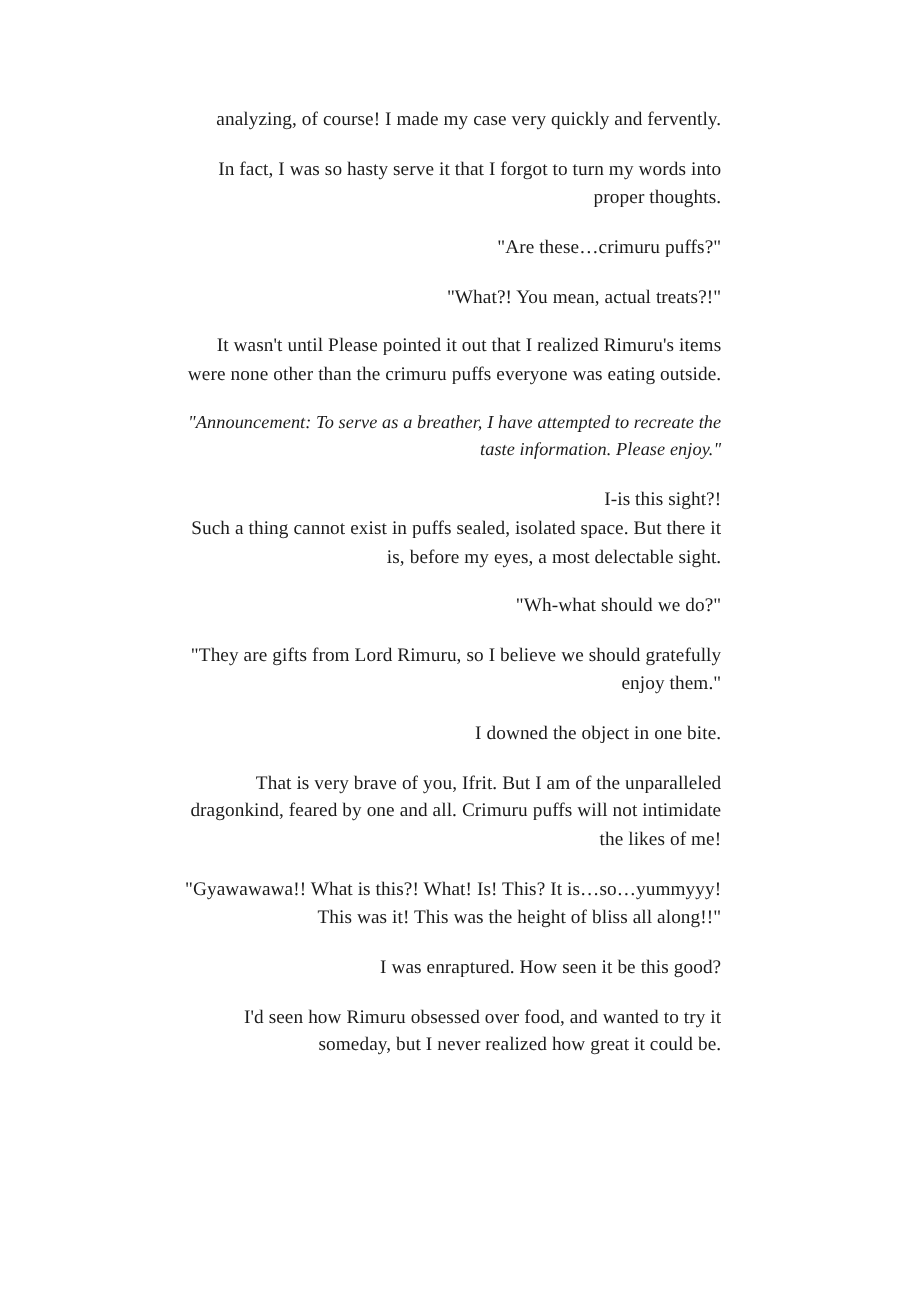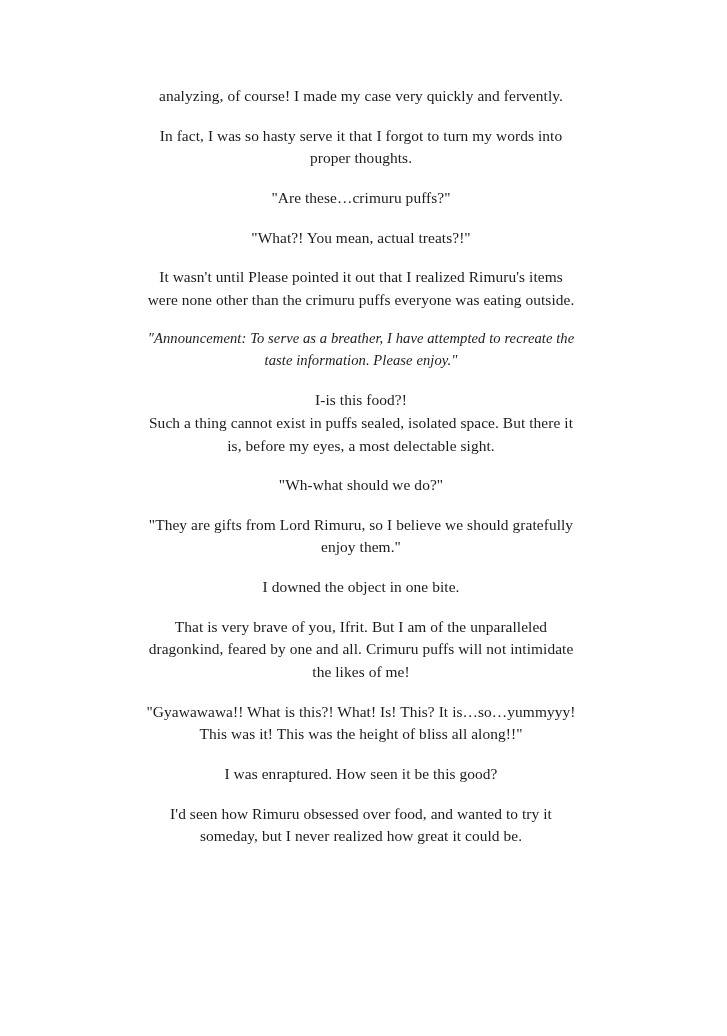--- a/index.html
+++ b/index.html
@@ -26,21 +26,21 @@
   .text-column {
     position: absolute;
     left: 145px;
     top: 85px;
     width: 432px;
   }
   p.para {
     margin: 0 0 17px 0;
     font-size: 15.4px;
     line-height: 1.47;
-    text-align: center;
+    text-align: right;
     letter-spacing: 0.005em;
     color: #1b1b1b;
   }
   p.para:last-child {
     margin-bottom: 0;
   }
   p.para.italic {
     font-style: italic;
     font-size: 14.6px;
     line-height: 1.5;
@@ -62,21 +62,21 @@
 
     <p class="para">"Are these…crimuru puffs?"</p>
 
     <p class="para">"What?! You mean, actual treats?!"</p>
 
     <p class="para">It wasn't until Please pointed it out that I realized Rimuru's items were none other than the crimuru puffs everyone was eating outside.</p>
 
     <p class="para italic">"Announcement: To serve as a breather, I have attempted to recreate the taste information. Please enjoy."</p>
 
     <p class="para">
-      <span class="line">I-is this food?!</span>
+      <span class="line">I-is this sight?!</span>
       <span class="line">Such a thing cannot exist in puffs sealed, isolated space. But there it is, before my eyes, a most delectable sight.</span>
     </p>
 
     <p class="para">"Wh-what should we do?"</p>
 
     <p class="para">"They are gifts from Lord Rimuru, so I believe we should gratefully enjoy them."</p>
 
     <p class="para">I downed the object in one bite.</p>
 
     <p class="para">That is very brave of you, Ifrit. But I am of the unparalleled dragonkind, feared by one and all. Crimuru puffs will not intimidate the likes of me!</p>

